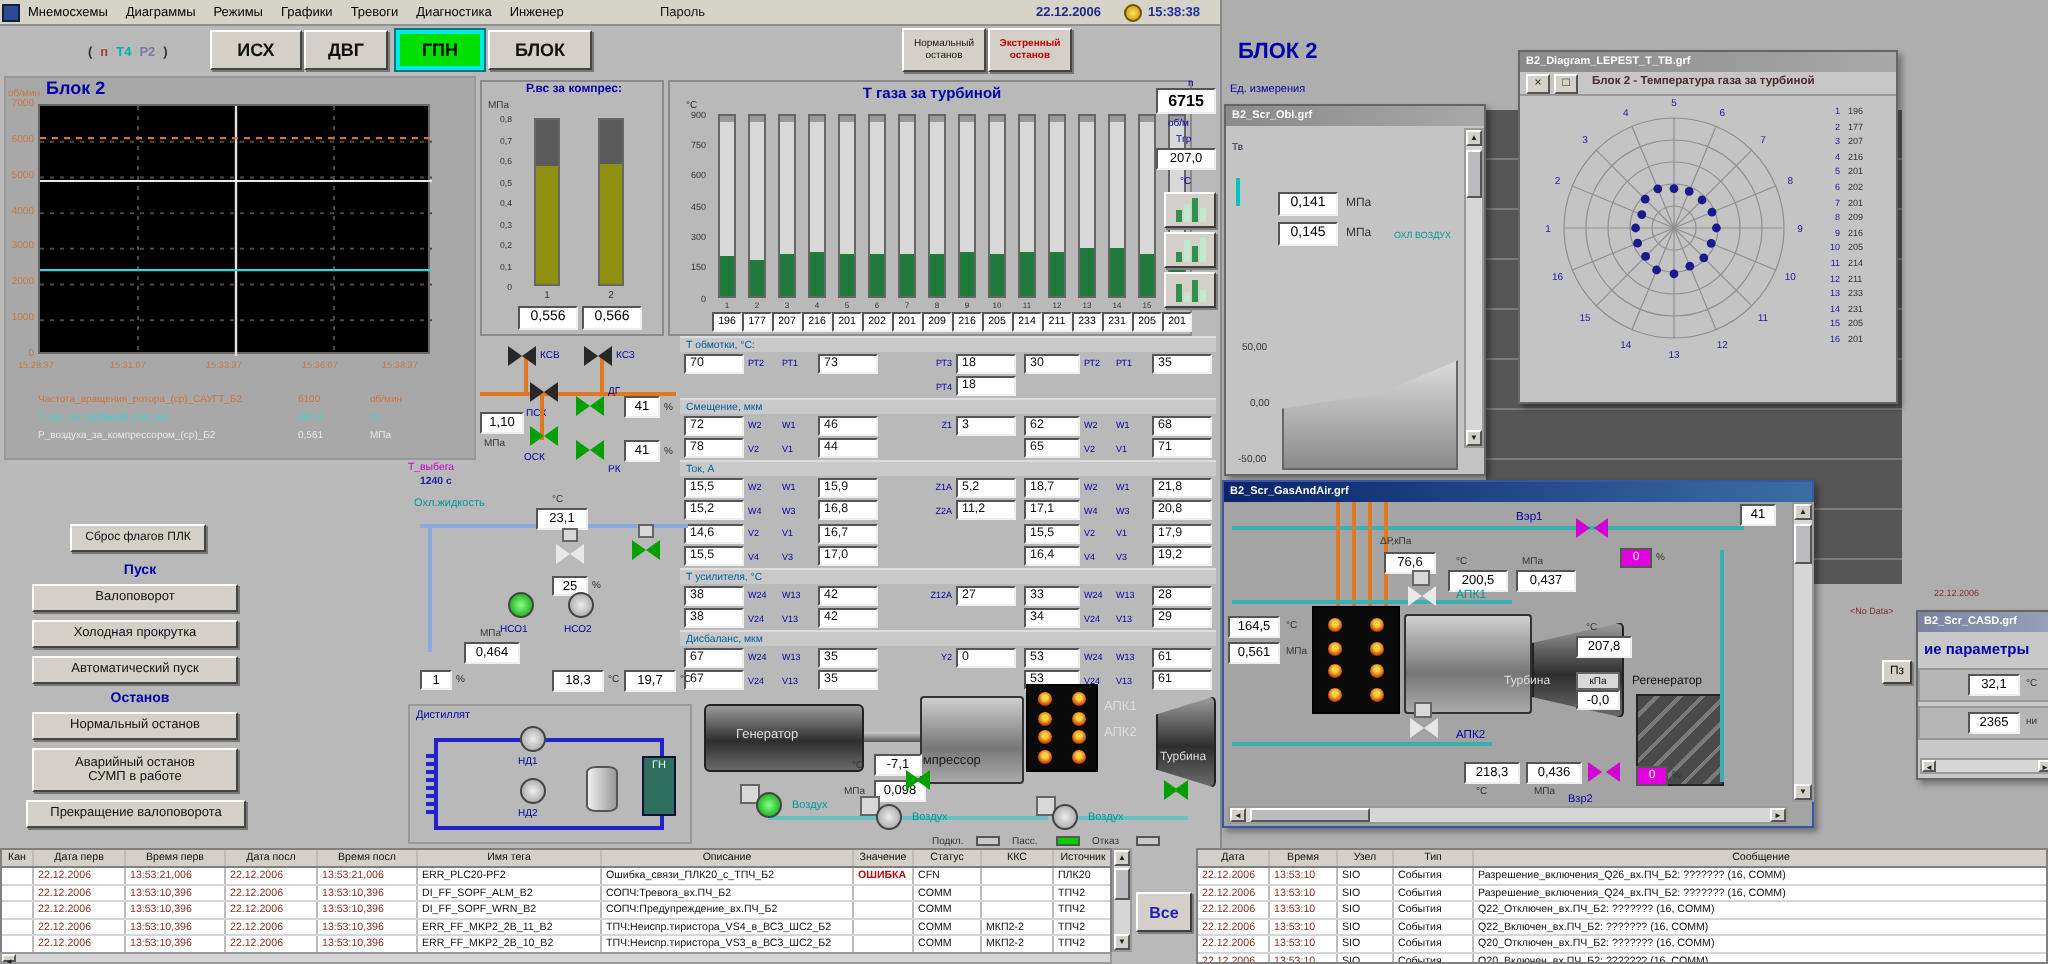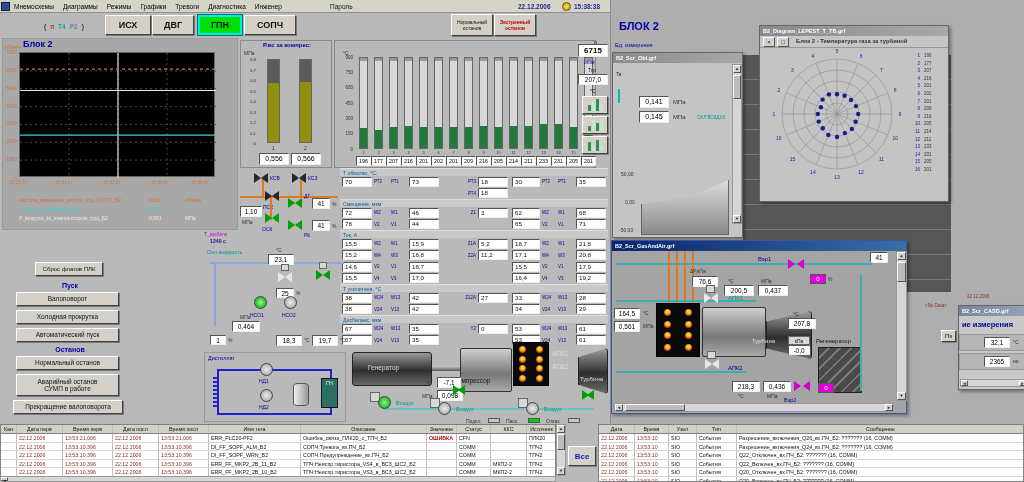--- a/index.html
+++ b/index.html
@@ -120,21 +120,21 @@
       <span id="bar-date">22.12.2006</span>
       <span id="bar-clock"></span>
       <span id="bar-time">15:38:38</span>
     </div>
 
     <div id="pens"><span style="margin-right: 4px;">(</span><span style="color: rgb(160, 64, 64); margin-right: 4px;">п</span><span style="color: rgb(0, 176, 176); margin-right: 4px;">T4</span><span style="color: rgb(120, 120, 168); margin-right: 4px;">P2</span><span style="margin-right: 4px;">)</span></div>
     <div id="mode-buttons">
         <div class="mode-btn" style="left: 105px; width: 46px;">ИСХ</div>
         <div class="mode-btn" style="left: 152px; width: 42px;">ДВГ</div>
         <div class="mode-btn active" style="left: 198px; width: 44px;">ГПН</div>
-        <div class="mode-btn" style="left: 244px; width: 52px;">СОПЧ</div>
+        <div class="mode-btn" style="left: 244px; width: 52px;">БЛОК</div>
       </div>
     <div class="stop2" style="left:451px">Нормальный
 останов</div>
     <div class="stop2 em" style="left:494px">Экстренный
 останов</div>
 
     <div id="trend-panel">
       <div class="glbl" style="left:1px;top:5px;color:#c87840">об/мин</div>
       <div class="hdr-blue" style="left:20px;top:0;font-size:9px">Блок 2</div>
       <div id="trend-yticks"></div>
@@ -212,20 +212,21 @@
         <div class="glbl" style="left: 26px; top: 104px; width: 13px; text-align: center;">1</div>
         <div class="vbox" style="left: 18px; top: 112px; width: 30px; height: 12px; font-size: 7px; line-height: 10px;">0,556</div>
         <div class="tube" style="left: 58px; top: 18px; width: 13px; height: 84px; background: rgb(90, 90, 90);">
           <div class="tubefill" style="height: 59.64px; background: rgb(143, 143, 16);"></div>
         </div>
         <div class="glbl" style="left: 58px; top: 104px; width: 13px; text-align: center;">2</div>
         <div class="vbox" style="left: 50px; top: 112px; width: 30px; height: 12px; font-size: 7px; line-height: 10px;">0,566</div>
       </div>
 
     <div id="tb-panel">
+        <div class="hdr-blue" style="left: 0px; top: 1px; width: 262px; font-size: 7.5px;">Т газа за турбиной</div>
         <div class="glbl" style="left: 8px; top: 9px;">°C</div>
         <div class="glbl" style="left: 4px; top: 13.5px; width: 14px; text-align: right; font-size: 4.5px;">900</div>
         <div class="glbl" style="left: 4px; top: 28.8333px; width: 14px; text-align: right; font-size: 4.5px;">750</div>
         <div class="glbl" style="left: 4px; top: 44.1667px; width: 14px; text-align: right; font-size: 4.5px;">600</div>
         <div class="glbl" style="left: 4px; top: 59.5px; width: 14px; text-align: right; font-size: 4.5px;">450</div>
         <div class="glbl" style="left: 4px; top: 74.8333px; width: 14px; text-align: right; font-size: 4.5px;">300</div>
         <div class="glbl" style="left: 4px; top: 90.1667px; width: 14px; text-align: right; font-size: 4.5px;">150</div>
         <div class="glbl" style="left: 4px; top: 105.5px; width: 14px; text-align: right; font-size: 4.5px;">0</div>
         <div class="tube" style="left: 24px; top: 16px; width: 9px; height: 92px;">
           <div class="tubefill" style="height: 20.0356px; background: rgb(31, 122, 60);"></div>
@@ -813,21 +814,21 @@
       </div>
     </div>
 
     <div class="abs" style="left:356px;top:294px;font-size:4.5px;color:#803030">22.12.2006</div>
     <div class="abs" style="left:314px;top:303px;font-size:4.5px;color:#803030">&lt;No Data&gt;</div>
     <div class="btn3d" style="left:330px;top:330px;width:15px;height:12px;font-size:6px">Пз</div>
 
     <div class="win" style="left:347px;top:305px;width:70px;height:85px;z-index:4">
       <div class="win-title" style="background:linear-gradient(90deg,#78849e,#97a2b8)">B2_Scr_CASD.grf</div>
       <div class="win-body" style="height:73px;background:#c8c8c8">
-        <div class="hdr-blue" style="left:3px;top:4px;font-size:7.5px">ие измерения</div>
+        <div class="hdr-blue" style="left:3px;top:4px;font-size:7.5px">ие параметры</div>
         <div class="abs" style="left:0;top:18px;width:70px;height:17px;background:#b6b6b6;border:1px solid #999"></div>
         <div class="vbox" style="left:25px;top:21px;width:26px">32,1</div>
         <div class="glbl" style="left:54px;top:23px">°C</div>
         <div class="abs" style="left:0;top:37px;width:70px;height:17px;background:#b6b6b6;border:1px solid #999"></div>
         <div class="vbox" style="left:25px;top:40px;width:26px">2365</div>
         <div class="glbl" style="left:54px;top:42px">ни</div>
         <div class="sb" style="left:1px;top:63px;width:67px;height:8px">
           <div class="sb-btn" style="left:0;top:0;width:7px;height:6px">◄</div>
           <div class="sb-btn" style="right:0;top:0;width:7px;height:6px">►</div>
         </div>

